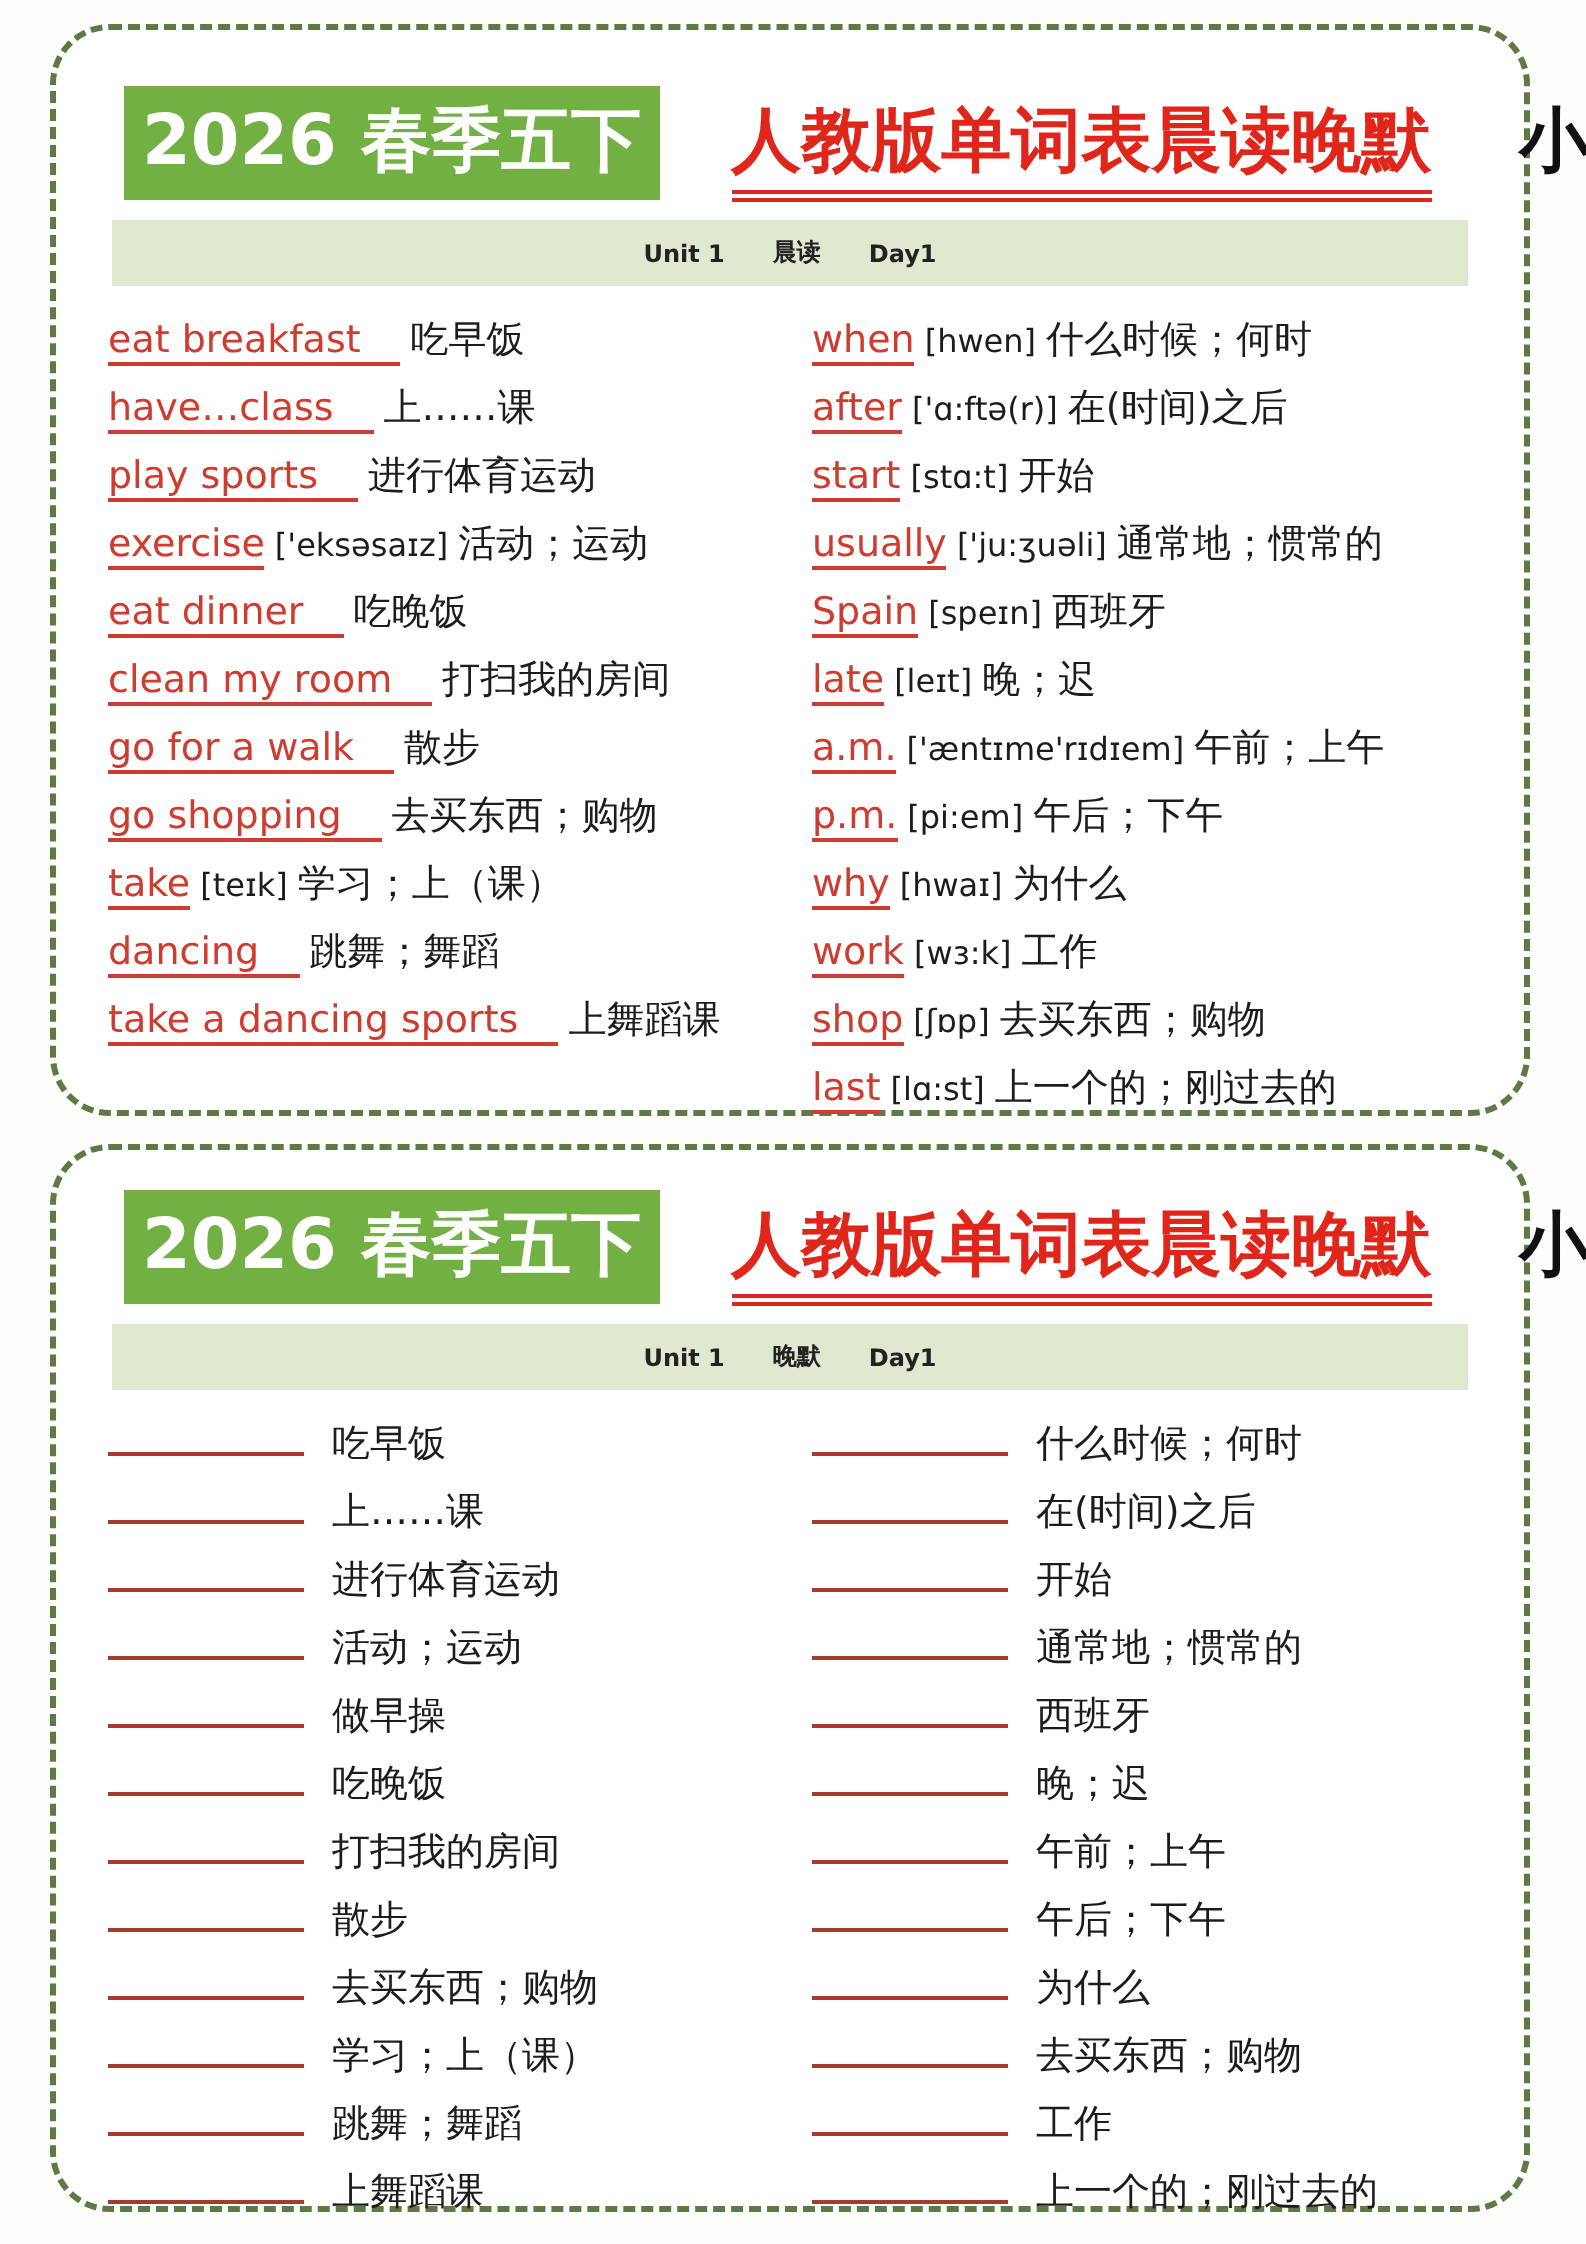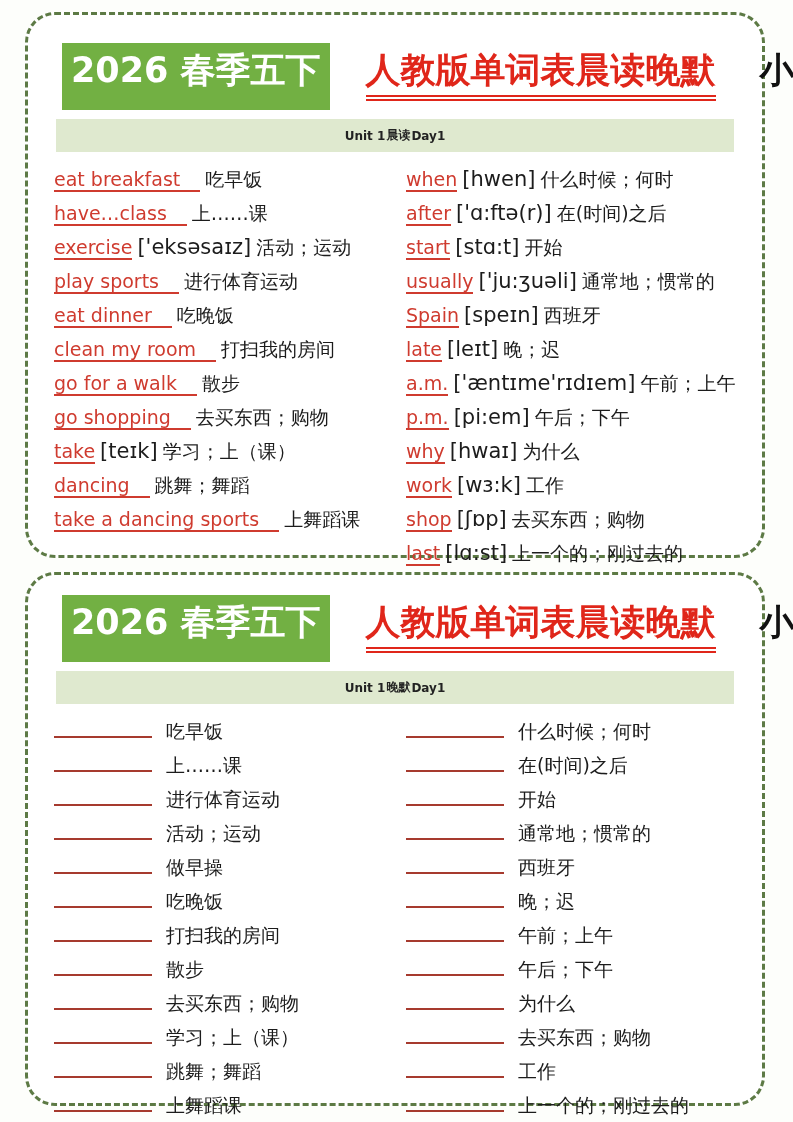--- a/index.html
+++ b/index.html
@@ -27,49 +27,49 @@
   .sheet-1{margin-top:12px;height:546px;}
   .sheet-2{margin-top:14px;height:534px;}
   .title{
     margin:28px 0 0 34px;
     font-size:35px;font-weight:bold;
     white-space:nowrap;letter-spacing:0px;
   }
   .sheet-2 .title{margin-top:20px;}
   .badge{
     background:var(--accent-green);color:#ffffff;
-    padding:4px 9px 16px 9px;display:inline-block;
+    padding:4px 9px 6px 9px;display:inline-block;
   }
   .t-red{
     color:var(--title-red);
     border-bottom:6px double var(--title-red);
     padding-bottom:1px;display:inline-block;margin-left:36px;
   }
   .t-suffix{color:#111111;margin-left:44px;}
   .unit-bar{
     margin:9px 28px 0 28px;height:33px;
     background:var(--bar-green);
     display:flex;align-items:center;justify-content:center;
     font-size:12px;font-weight:bold;color:#222222;
   }
-  .unit-mode{margin:0 1px;}
+  .unit-mode{margin:0 24px;}
   .cols{display:flex;margin:10px 0 0 26px;}
   .col{width:352px;}
   .col-right{width:340px;}
   .entry{
     height:34px;line-height:34px;
     font-size:19px;white-space:nowrap;overflow:visible;
   }
   .word{
     color:var(--word-red);
     border-bottom:2px solid var(--word-red);
     padding-bottom:0px;margin-right:5px;
   }
   .word.ext{padding-right:20px;}
-  .phon{color:var(--ink);margin-right:5px;font-size:21px;}
+  .phon{color:var(--ink);margin-right:5px;font-size:16px;}
   .meaning{color:var(--ink);}
   .blank{
     display:inline-block;width:98px;height:22px;
     border-bottom:2px solid var(--blank-red);
     margin-right:14px;vertical-align:baseline;
   }
 </style>
 </head>
 <body>
 
@@ -77,22 +77,22 @@
   <div class="title"><span class="badge">2026 春季五下</span><span class="t-red">人教版单词表晨读晚默</span><span class="t-suffix">小纸条</span></div>
   <div class="unit-bar">
     <span>Unit 1</span>
     <span class="unit-mode">晨读</span>
     <span>Day1</span>
   </div>
   <div class="cols">
     <div class="col" id="s1-left">
         <div class="entry"><span class="word ext">eat breakfast</span><span class="meaning">吃早饭</span></div>
         <div class="entry"><span class="word ext">have…class</span><span class="meaning">上……课</span></div>
+        <div class="entry"><span class="word ext">play sports</span><span class="meaning">进行体育运动</span></div>
         <div class="entry"><span class="word">exercise</span><span class="phon">['eksəsaɪz]</span><span class="meaning">活动；运动</span></div>
-        <div class="entry"><span class="word ext">play sports</span><span class="meaning">进行体育运动</span></div>
         <div class="entry"><span class="word ext">eat dinner</span><span class="meaning">吃晚饭</span></div>
         <div class="entry"><span class="word ext">clean my room</span><span class="meaning">打扫我的房间</span></div>
         <div class="entry"><span class="word ext">go for a walk</span><span class="meaning">散步</span></div>
         <div class="entry"><span class="word ext">go shopping</span><span class="meaning">去买东西；购物</span></div>
         <div class="entry"><span class="word">take</span><span class="phon">[teɪk]</span><span class="meaning">学习；上（课）</span></div>
         <div class="entry"><span class="word ext">dancing</span><span class="meaning">跳舞；舞蹈</span></div>
         <div class="entry"><span class="word ext">take a dancing sports</span><span class="meaning">上舞蹈课</span></div>
       </div>
     <div class="col col-right" id="s1-right">
         <div class="entry"><span class="word">when</span><span class="phon">[hwen]</span><span class="meaning">什么时候；何时</span></div>

